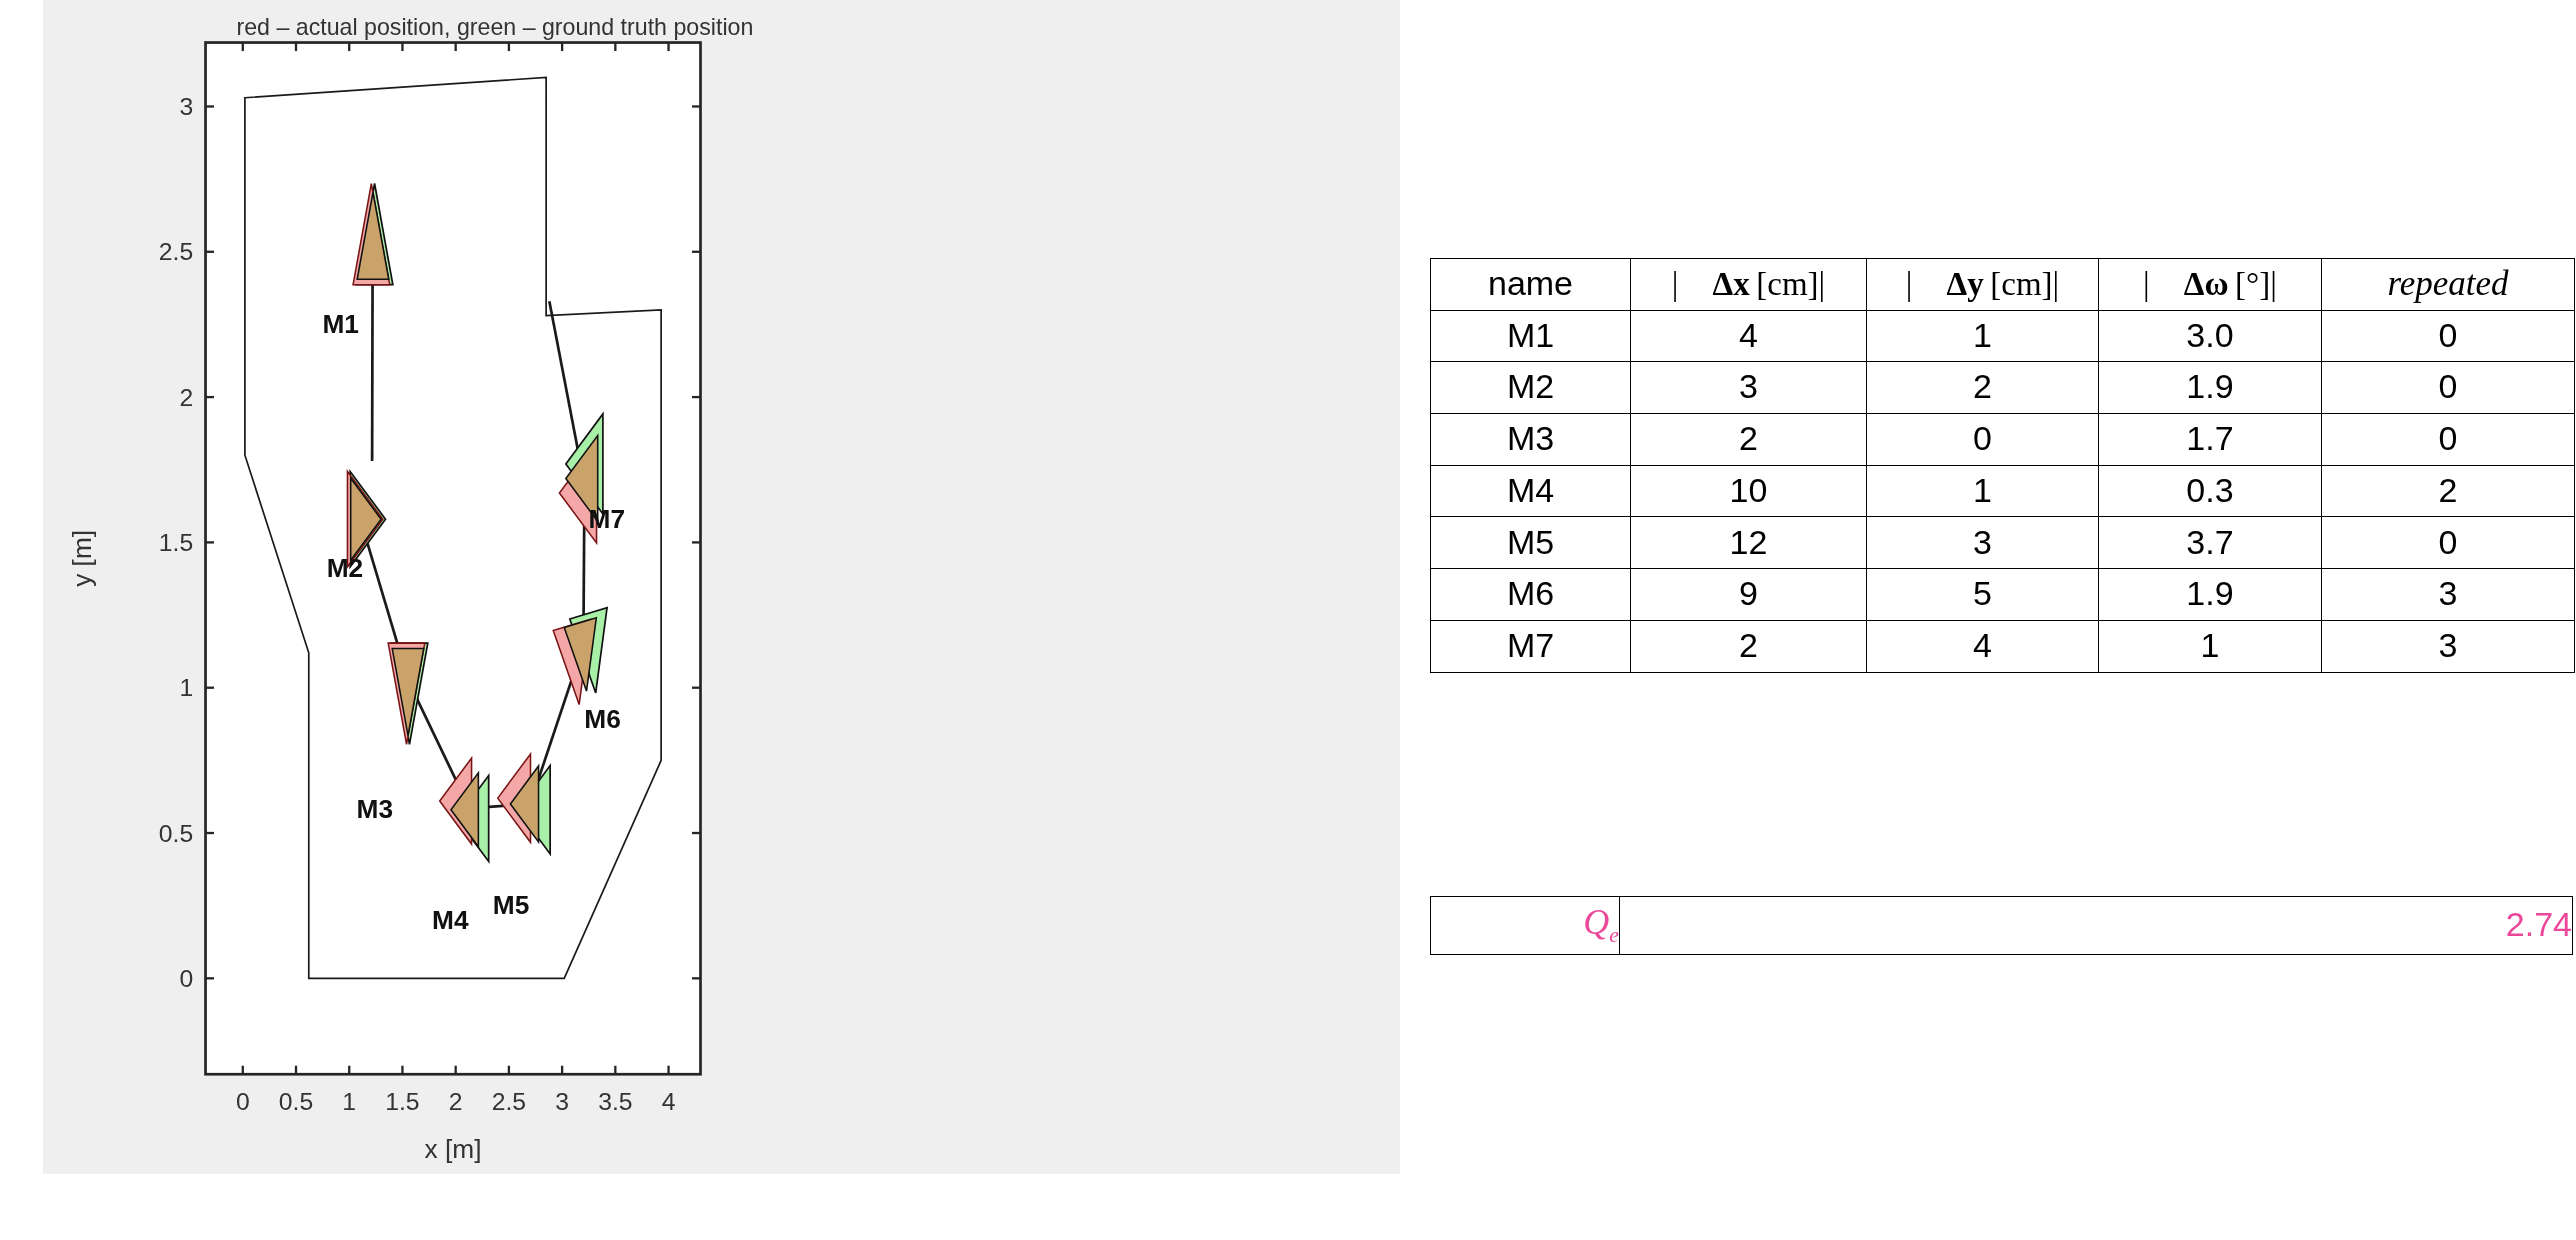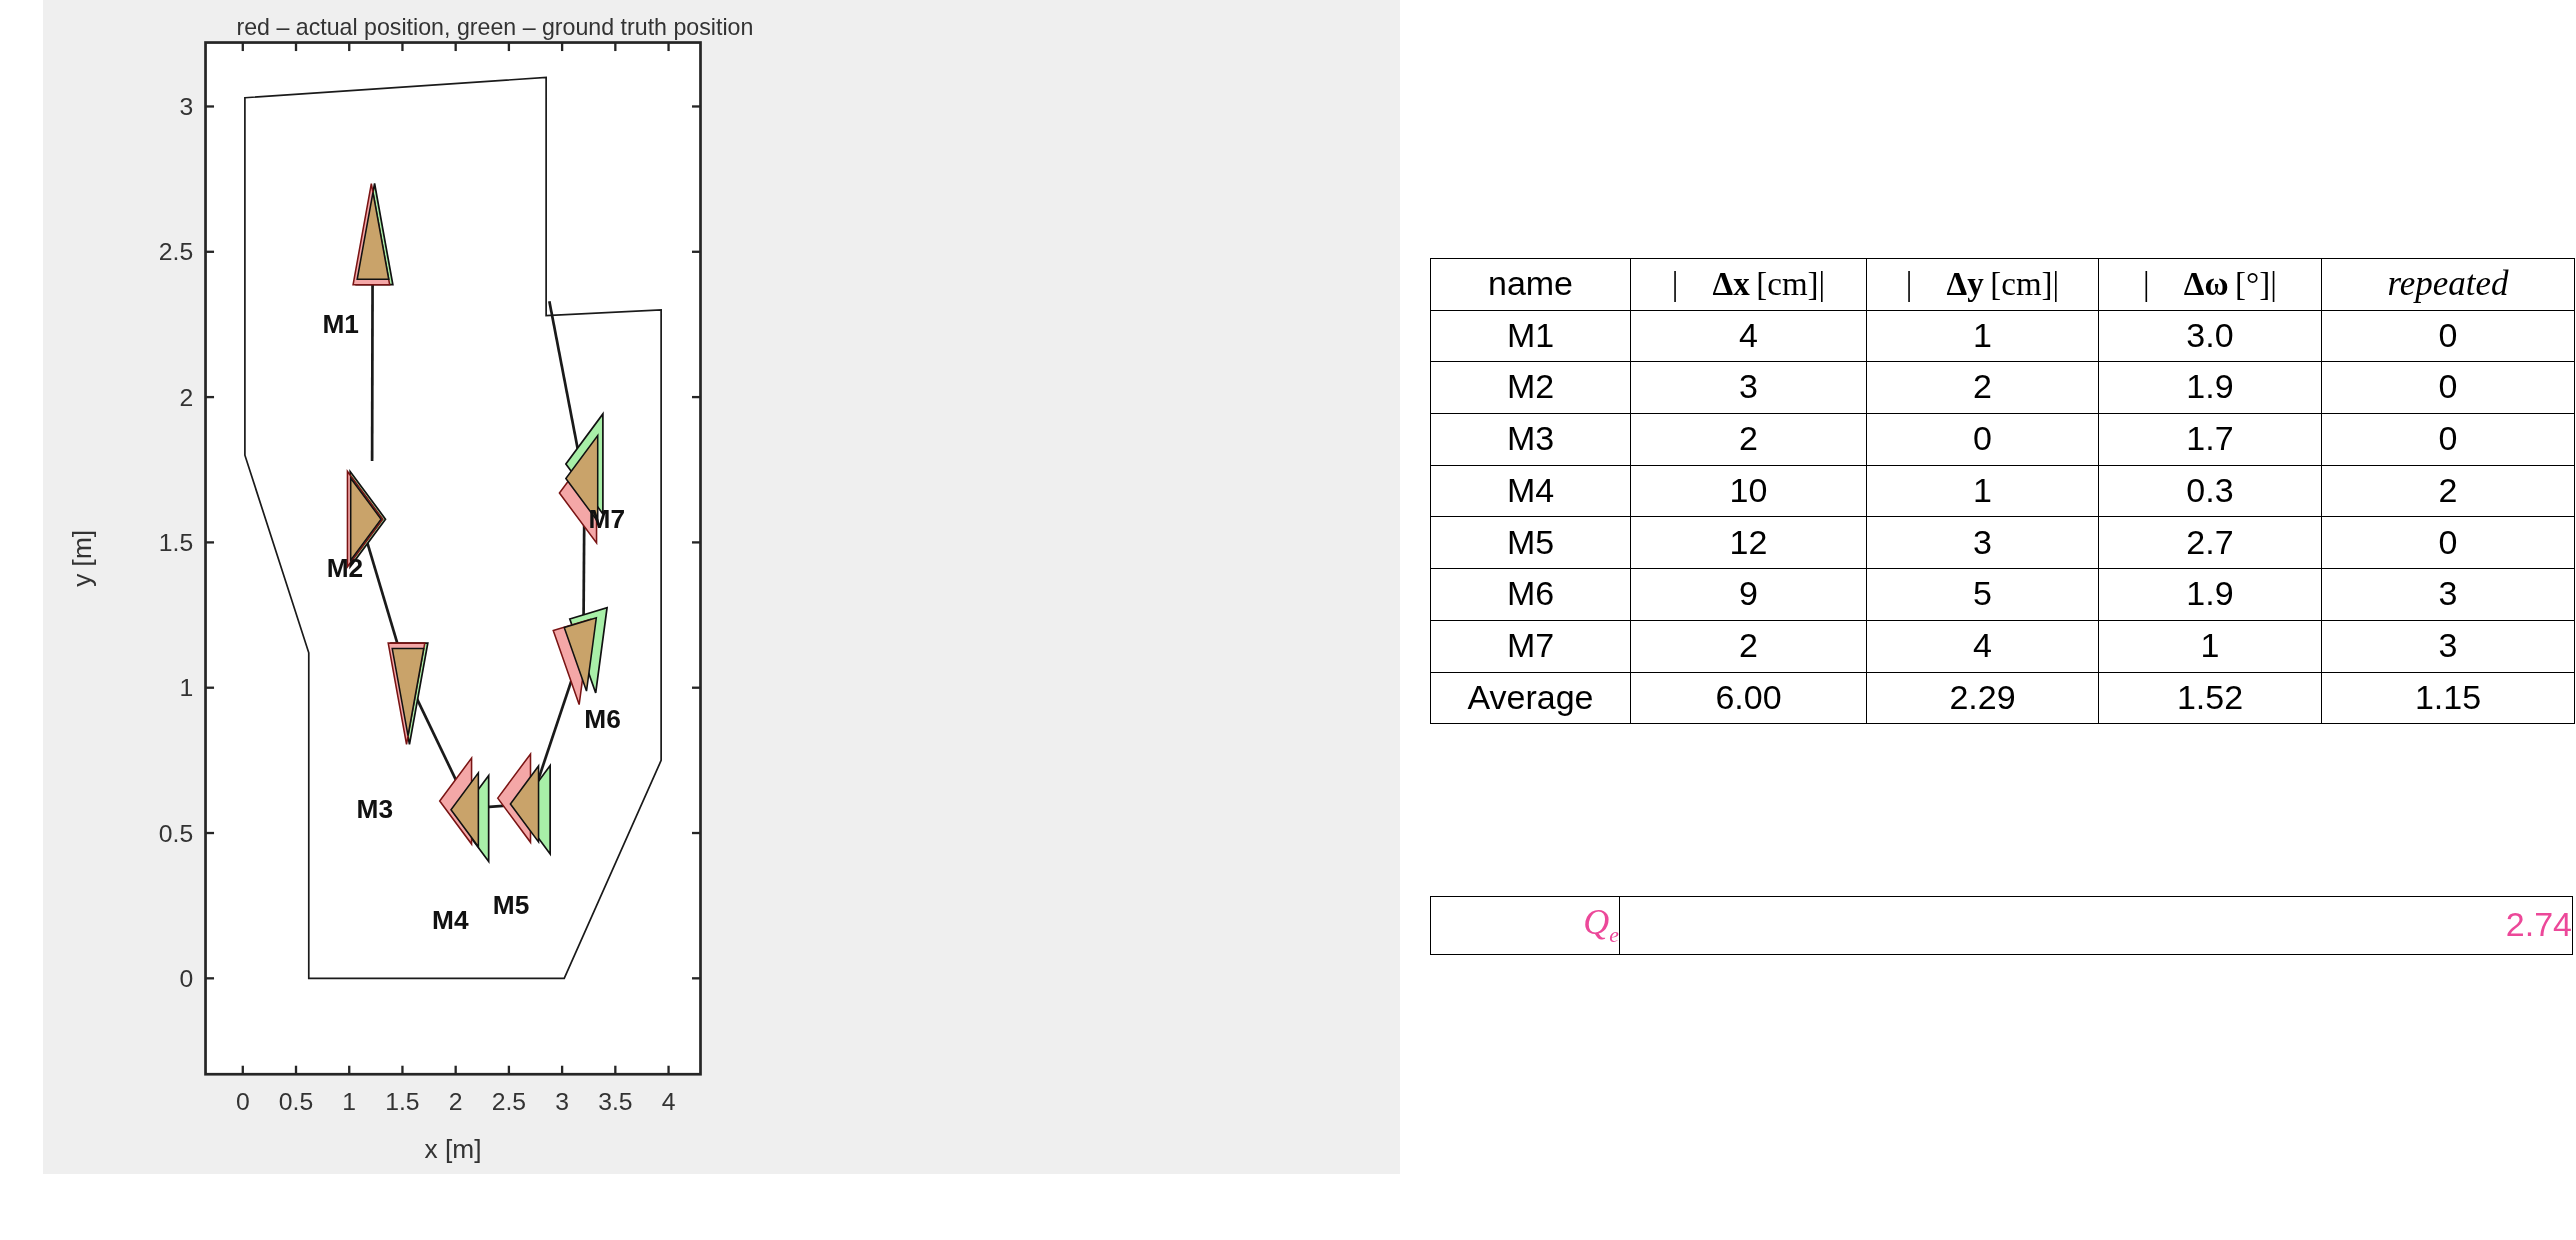--- a/index.html
+++ b/index.html
@@ -231,43 +231,36 @@
           <td>M4</td>
           <td>10</td>
           <td>1</td>
           <td>0.3</td>
           <td>2</td>
         </tr>
         <tr>
           <td>M5</td>
           <td>12</td>
           <td>3</td>
-          <td>2.7</td>
+          <td>3.7</td>
           <td>0</td>
         </tr>
         <tr>
           <td>M6</td>
           <td>9</td>
           <td>5</td>
           <td>1.9</td>
           <td>3</td>
         </tr>
         <tr>
           <td>M7</td>
           <td>2</td>
           <td>4</td>
           <td>1</td>
           <td>3</td>
-        </tr>
-        <tr>
-          <td>Average</td>
-          <td>6.00</td>
-          <td>2.29</td>
-          <td>1.52</td>
-          <td>1.15</td>
         </tr>
       </tbody>
   </table>
 
   <table class="qe">
     <colgroup>
         <col class="q-lab">
         <col>
       </colgroup>
     <tbody>

